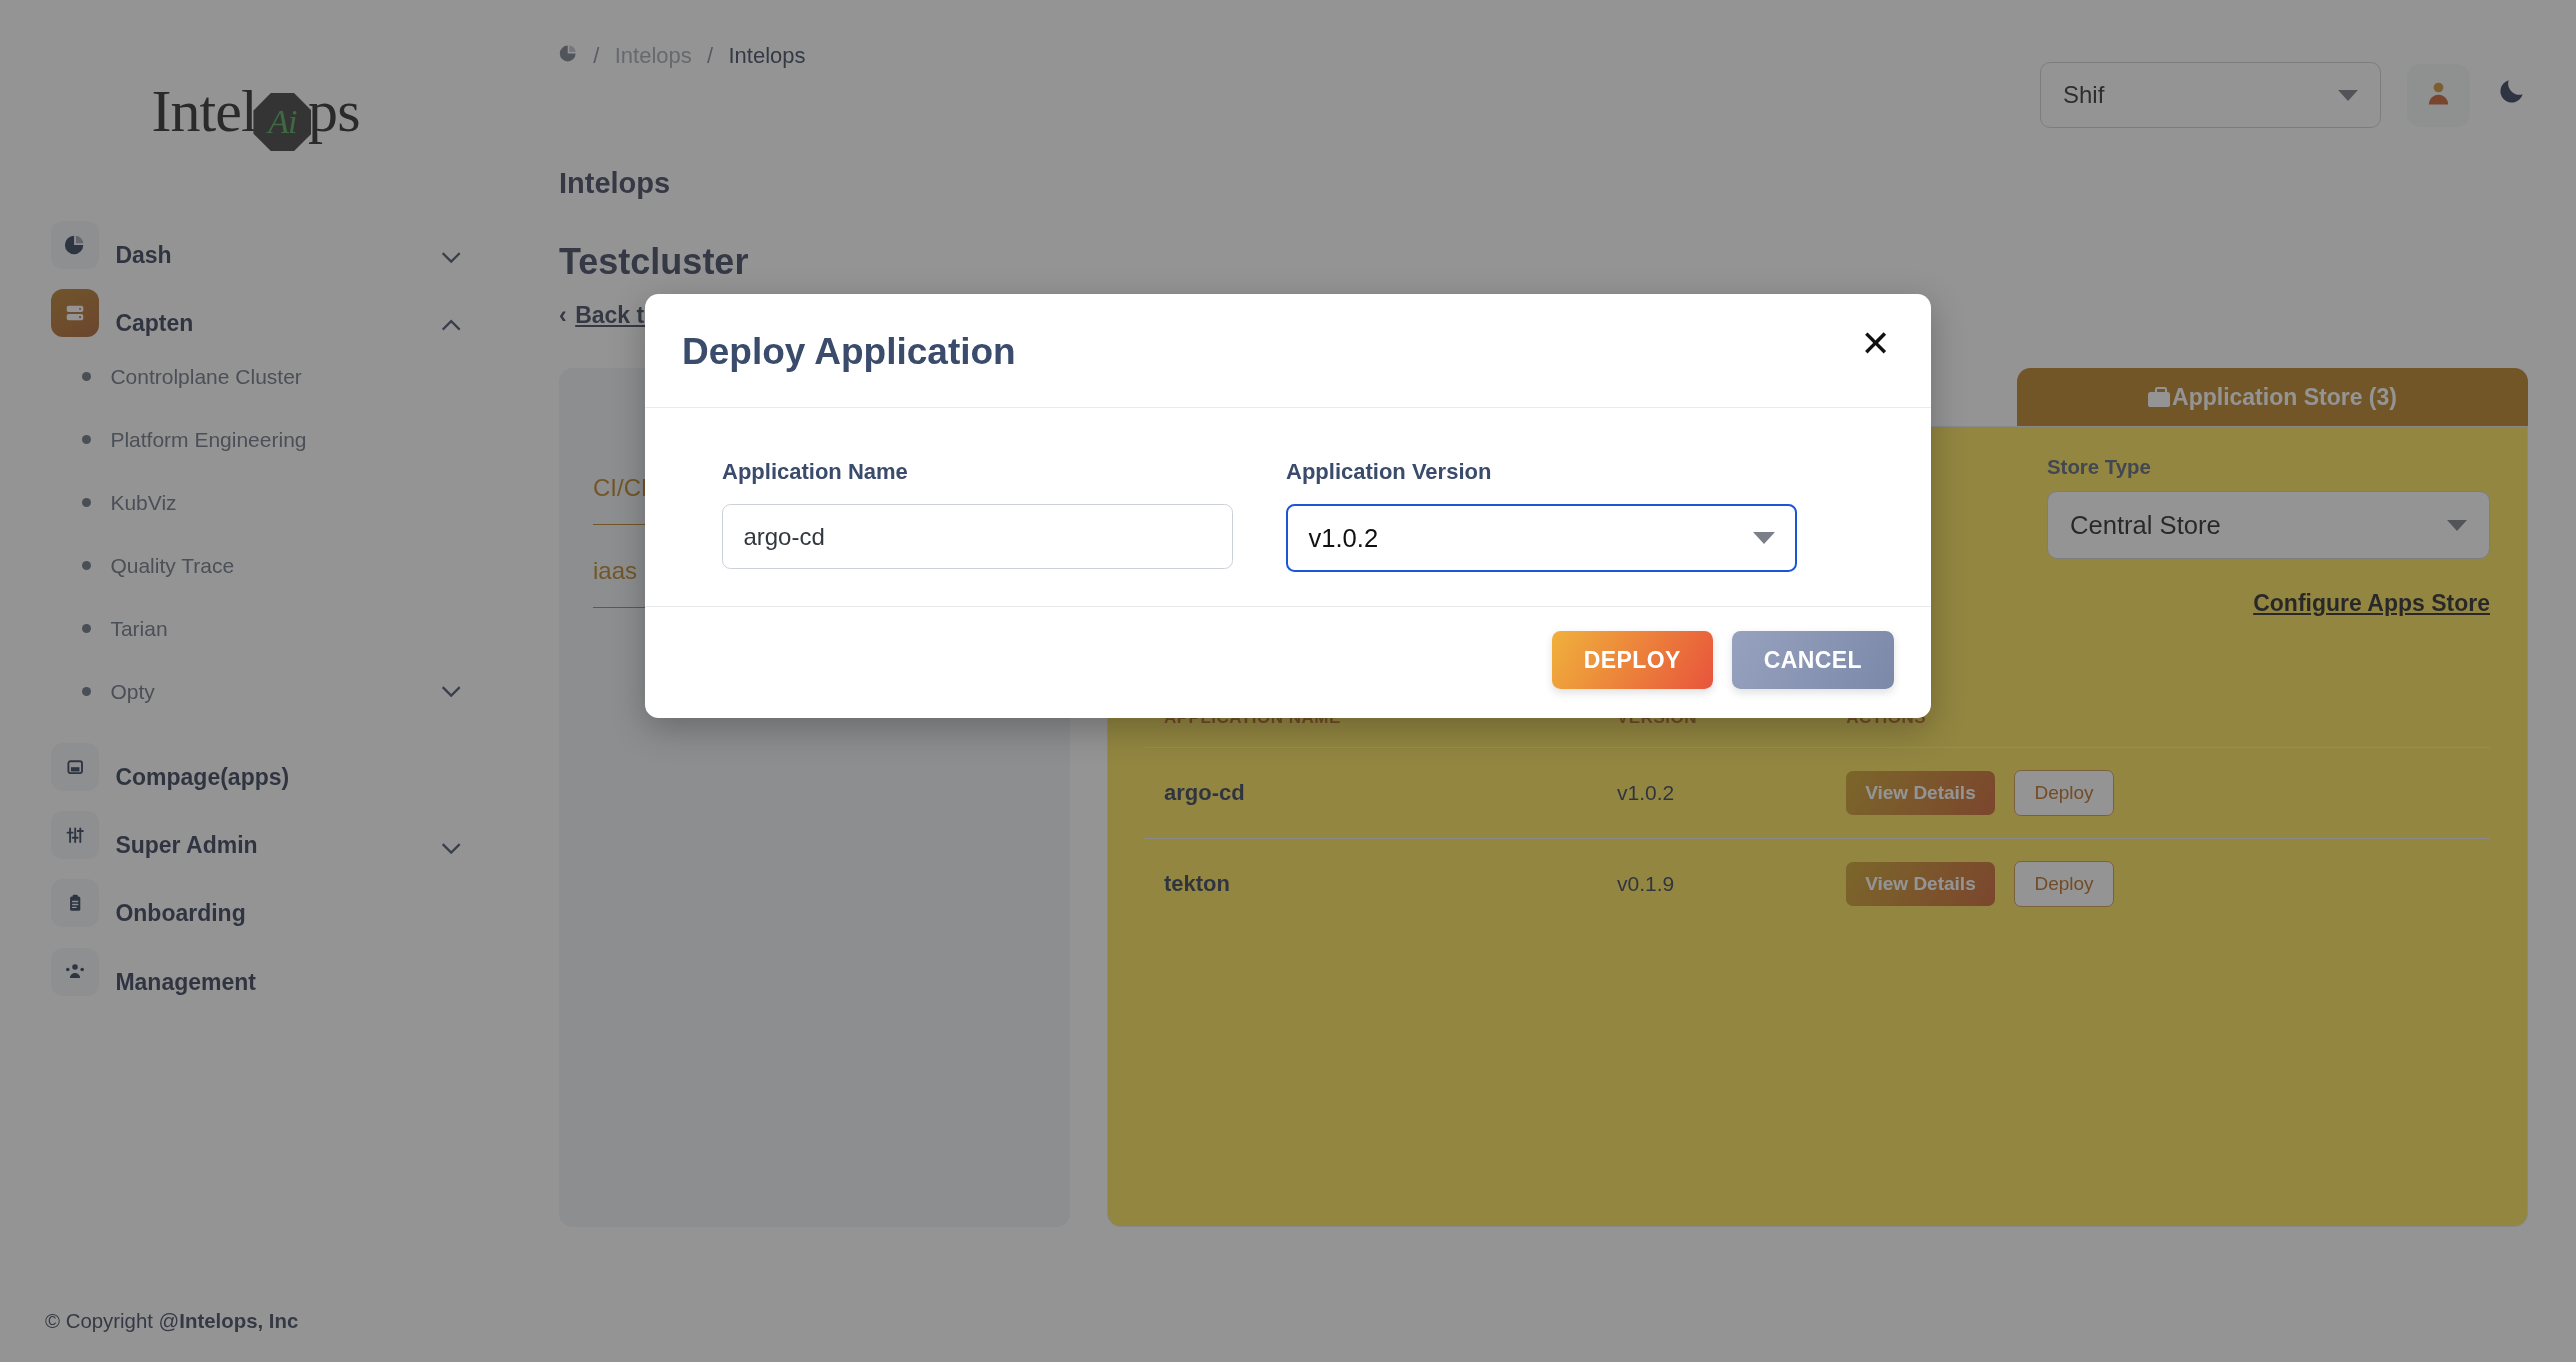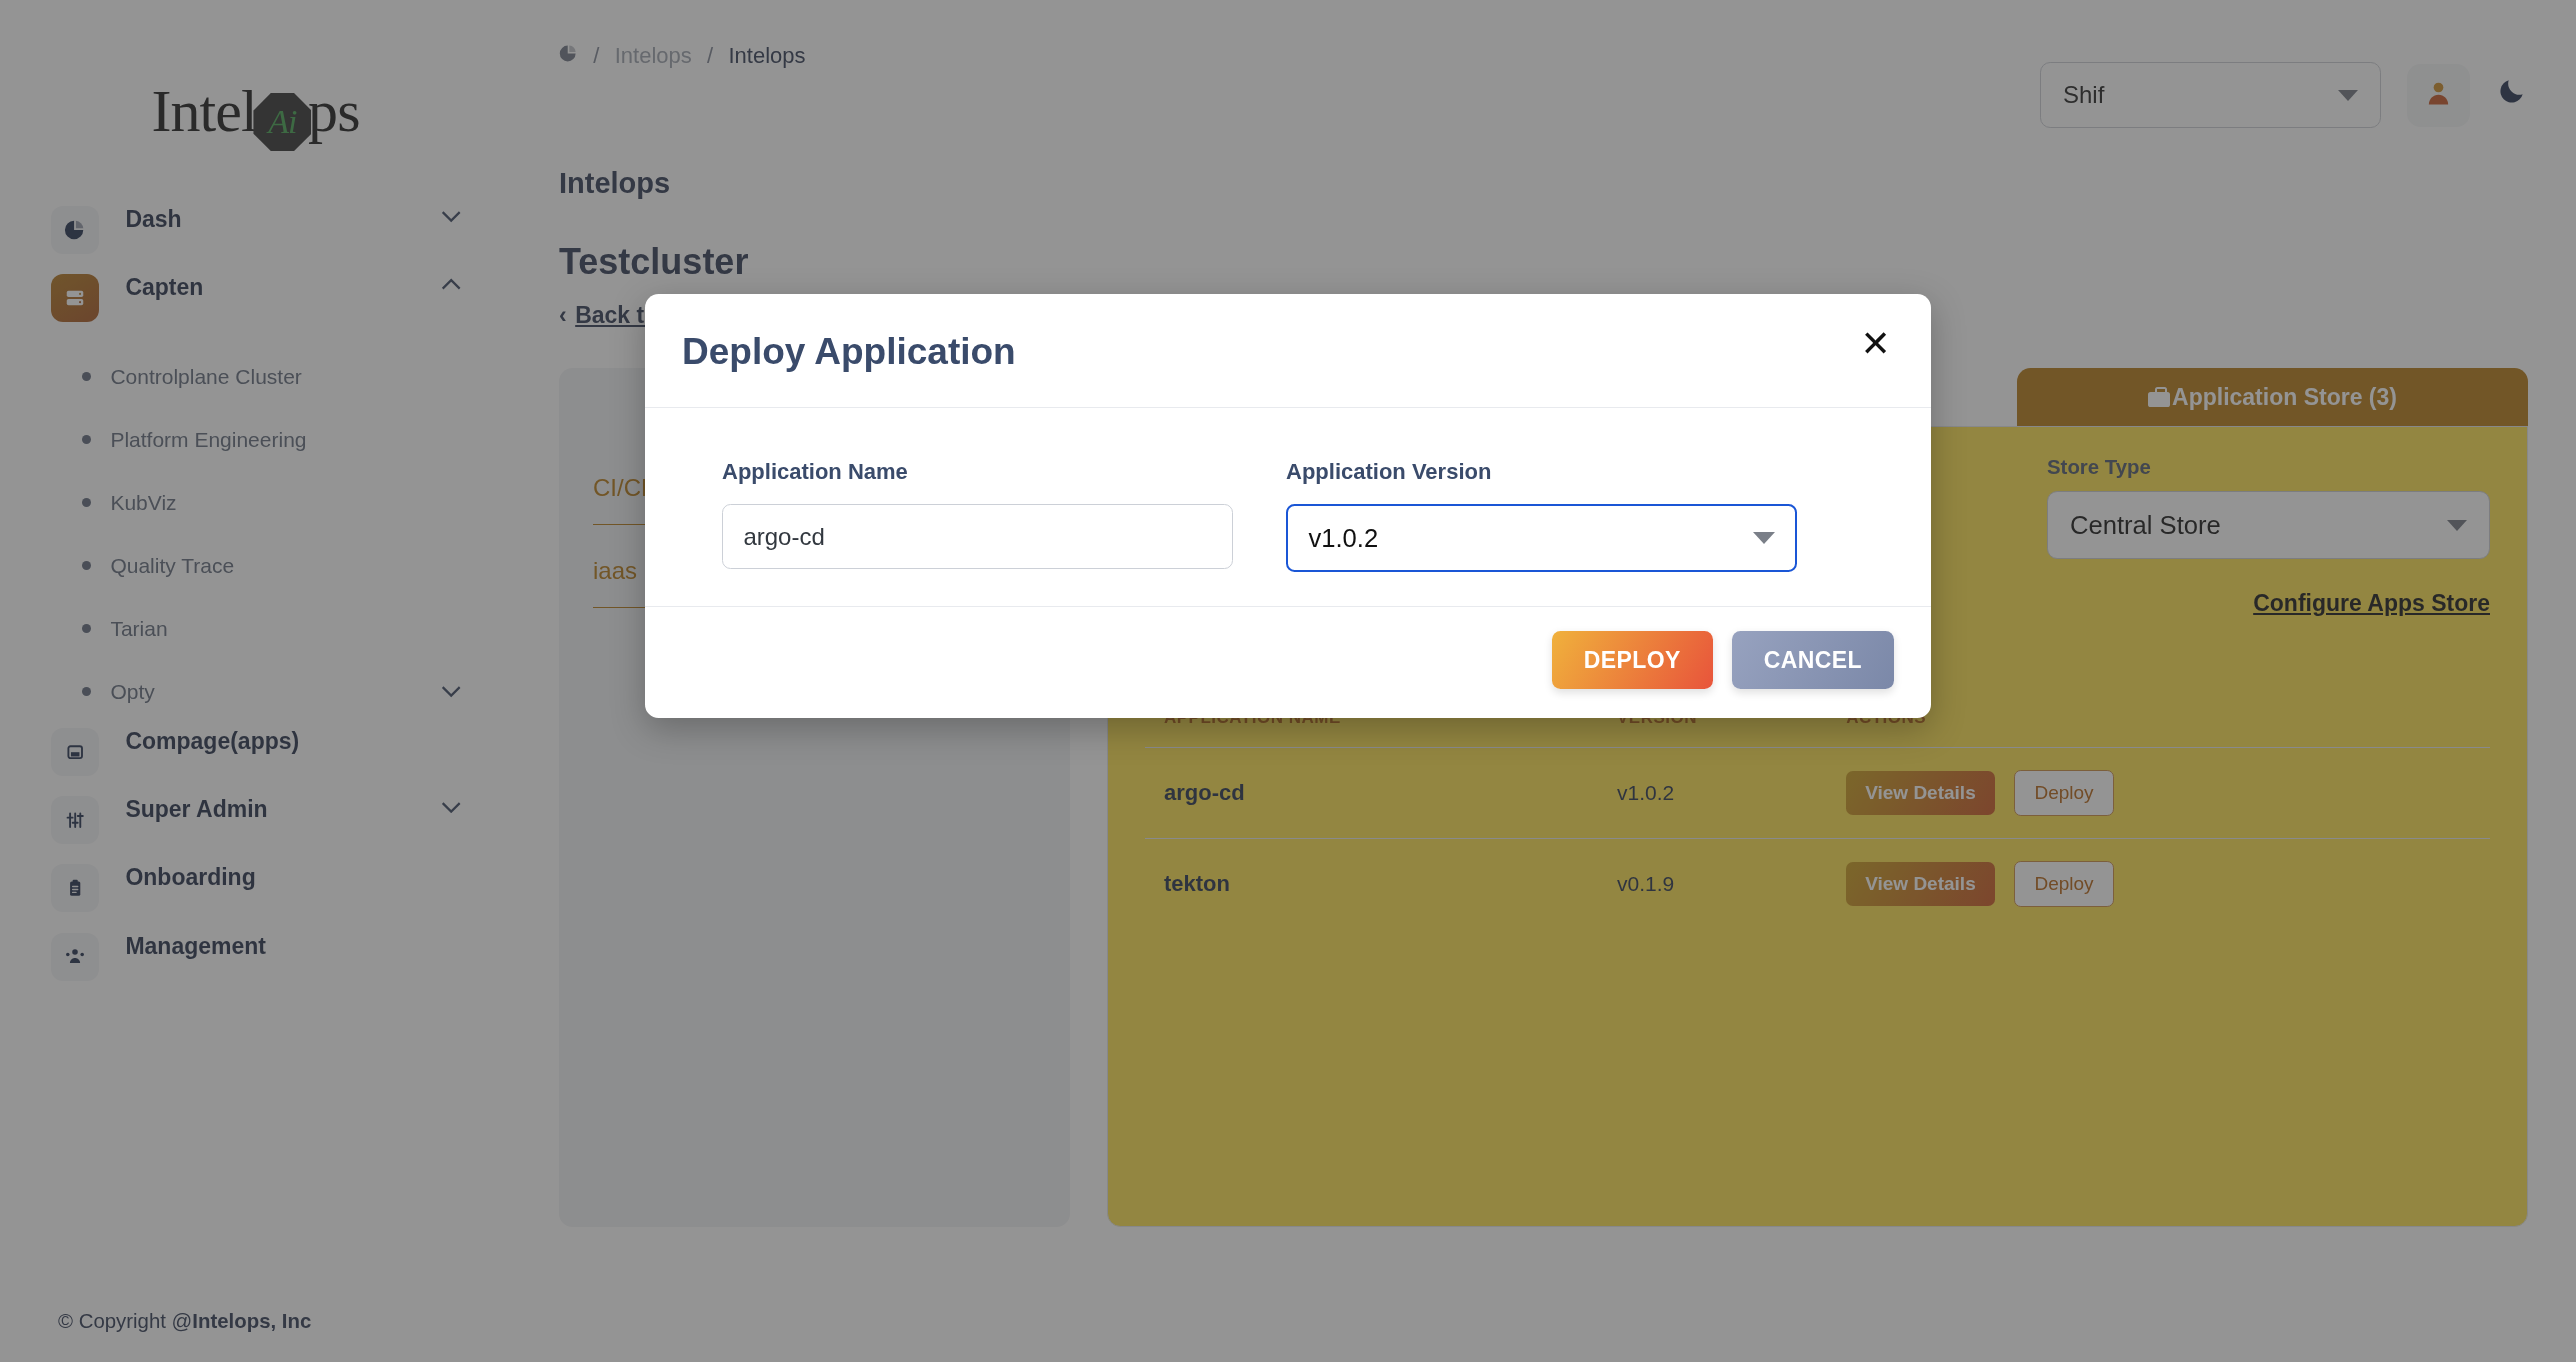--- a/index.html
+++ b/index.html
@@ -42,21 +42,21 @@
     background: #2b2b2b;
     clip-path: polygon(30% 0%,70% 0%,100% 30%,100% 70%,70% 100%,30% 100%,0% 70%,0% 30%);
     display:flex; align-items:center; justify-content:center;
     margin: 0 -3.4px;
     position: relative; top: 11px;
   }
   .logo .mark span { font-size:34px; color:#3fa34d; font-family:"Liberation Serif",serif; font-style:italic; }
 
   .nav { padding: 0 31px; display:flex; flex-direction:column; gap:5.1px; }
   .nav-item {
-    display:flex; align-items:flex-start; gap:26px;
+    display:flex; align-items:flex-end; gap:16px;
     height: 63px; padding-left: 20.4px; border-radius: 12px;
     cursor:pointer;
   }
   .nav-icon {
     width: 48px; height: 48px; border-radius: 12px;
     background:#f2f3f5; display:flex; align-items:center; justify-content:center;
     flex: 0 0 48px;
     color:#1b2a4a;
   }
   .nav-icon.active { background: linear-gradient(150deg,#b07418,#a5511c); color:#fff; }
@@ -66,21 +66,21 @@
   .subnav { padding: 3.4px 0 0 0; display:flex; flex-direction:column; }
   .sub-item {
     display:flex; align-items:center; gap:19px;
     height: 63px; padding-left: 51px; cursor:pointer;
   }
   .dot { width:9.4px; height:9.4px; border-radius:50%; background:#5b6578; flex:0 0 9.4px; }
   .sub-label { font-size:21px; color:#5d6778; flex:1; }
   .sub-chev { color:#33405c; font-size:19px; padding-right:19px; }
 
   .copyright {
-    margin-top:auto; padding: 0 0 29px 58px;
+    margin-top:auto; padding: 0 0 29px 45px;
     font-size: 20.4px; color:#2b3650;
   }
   .copyright b { font-weight: 700; }
 
   
   .main { flex:1; position:relative; background:#ffffff; padding: 43px 48px 0 48px; }
 
   .topbar { display:flex; align-items:flex-start; justify-content:space-between; }
   .crumbs { display:flex; align-items:center; gap:15.3px; font-size:22px; }
   .crumb-home { color:#6c7280; font-size:20.4px; }

